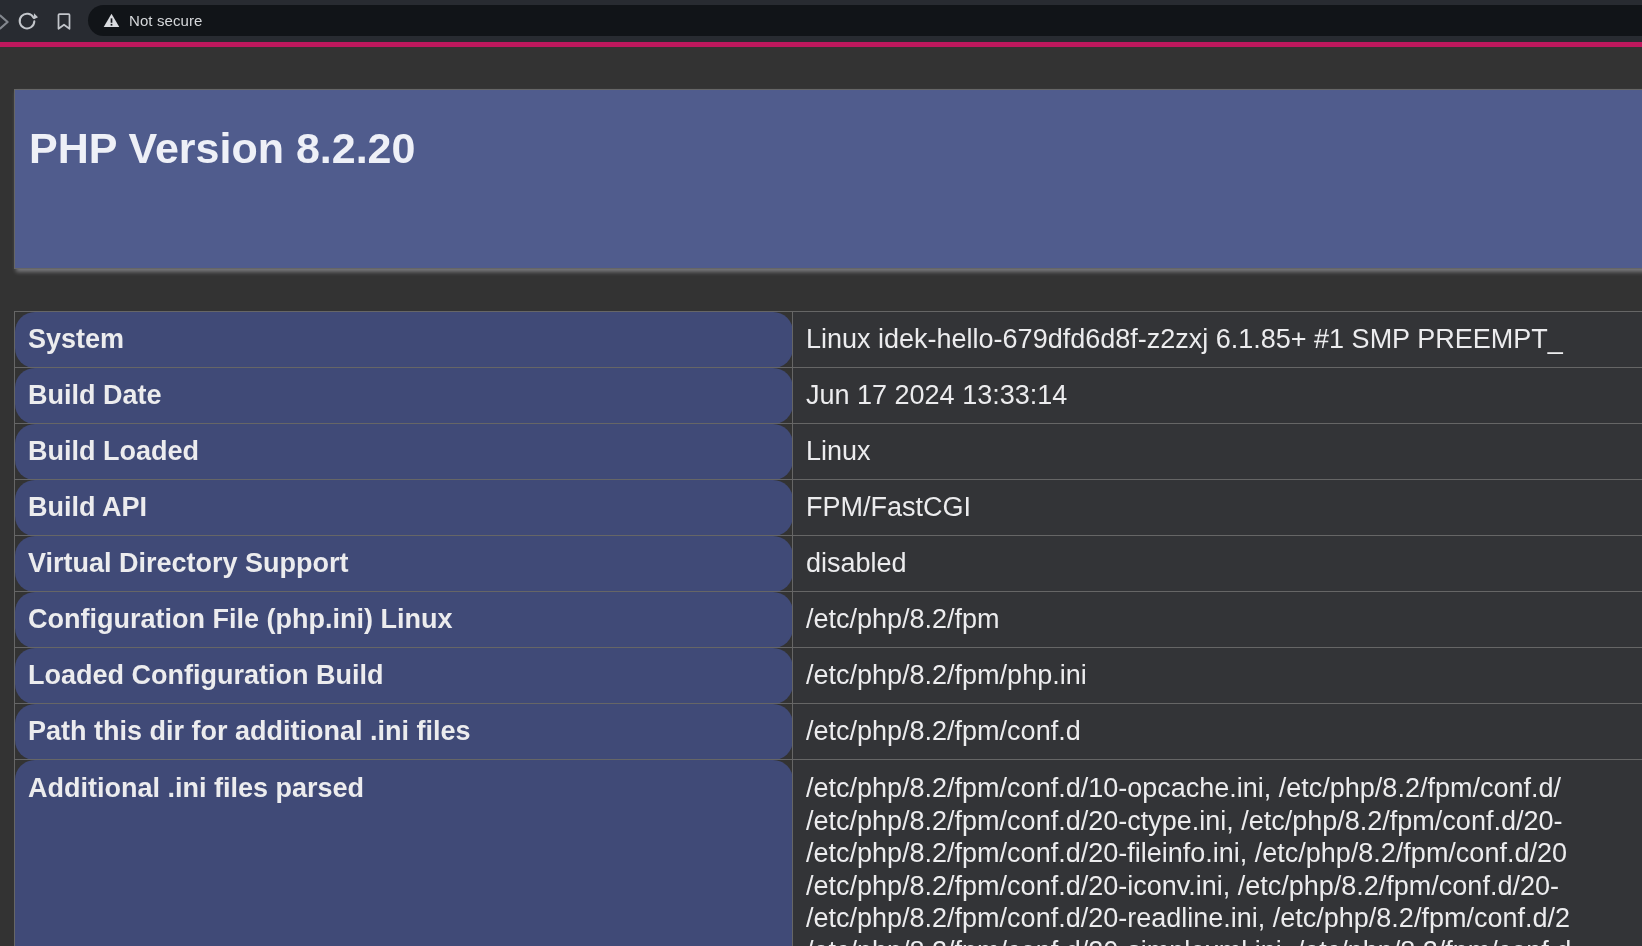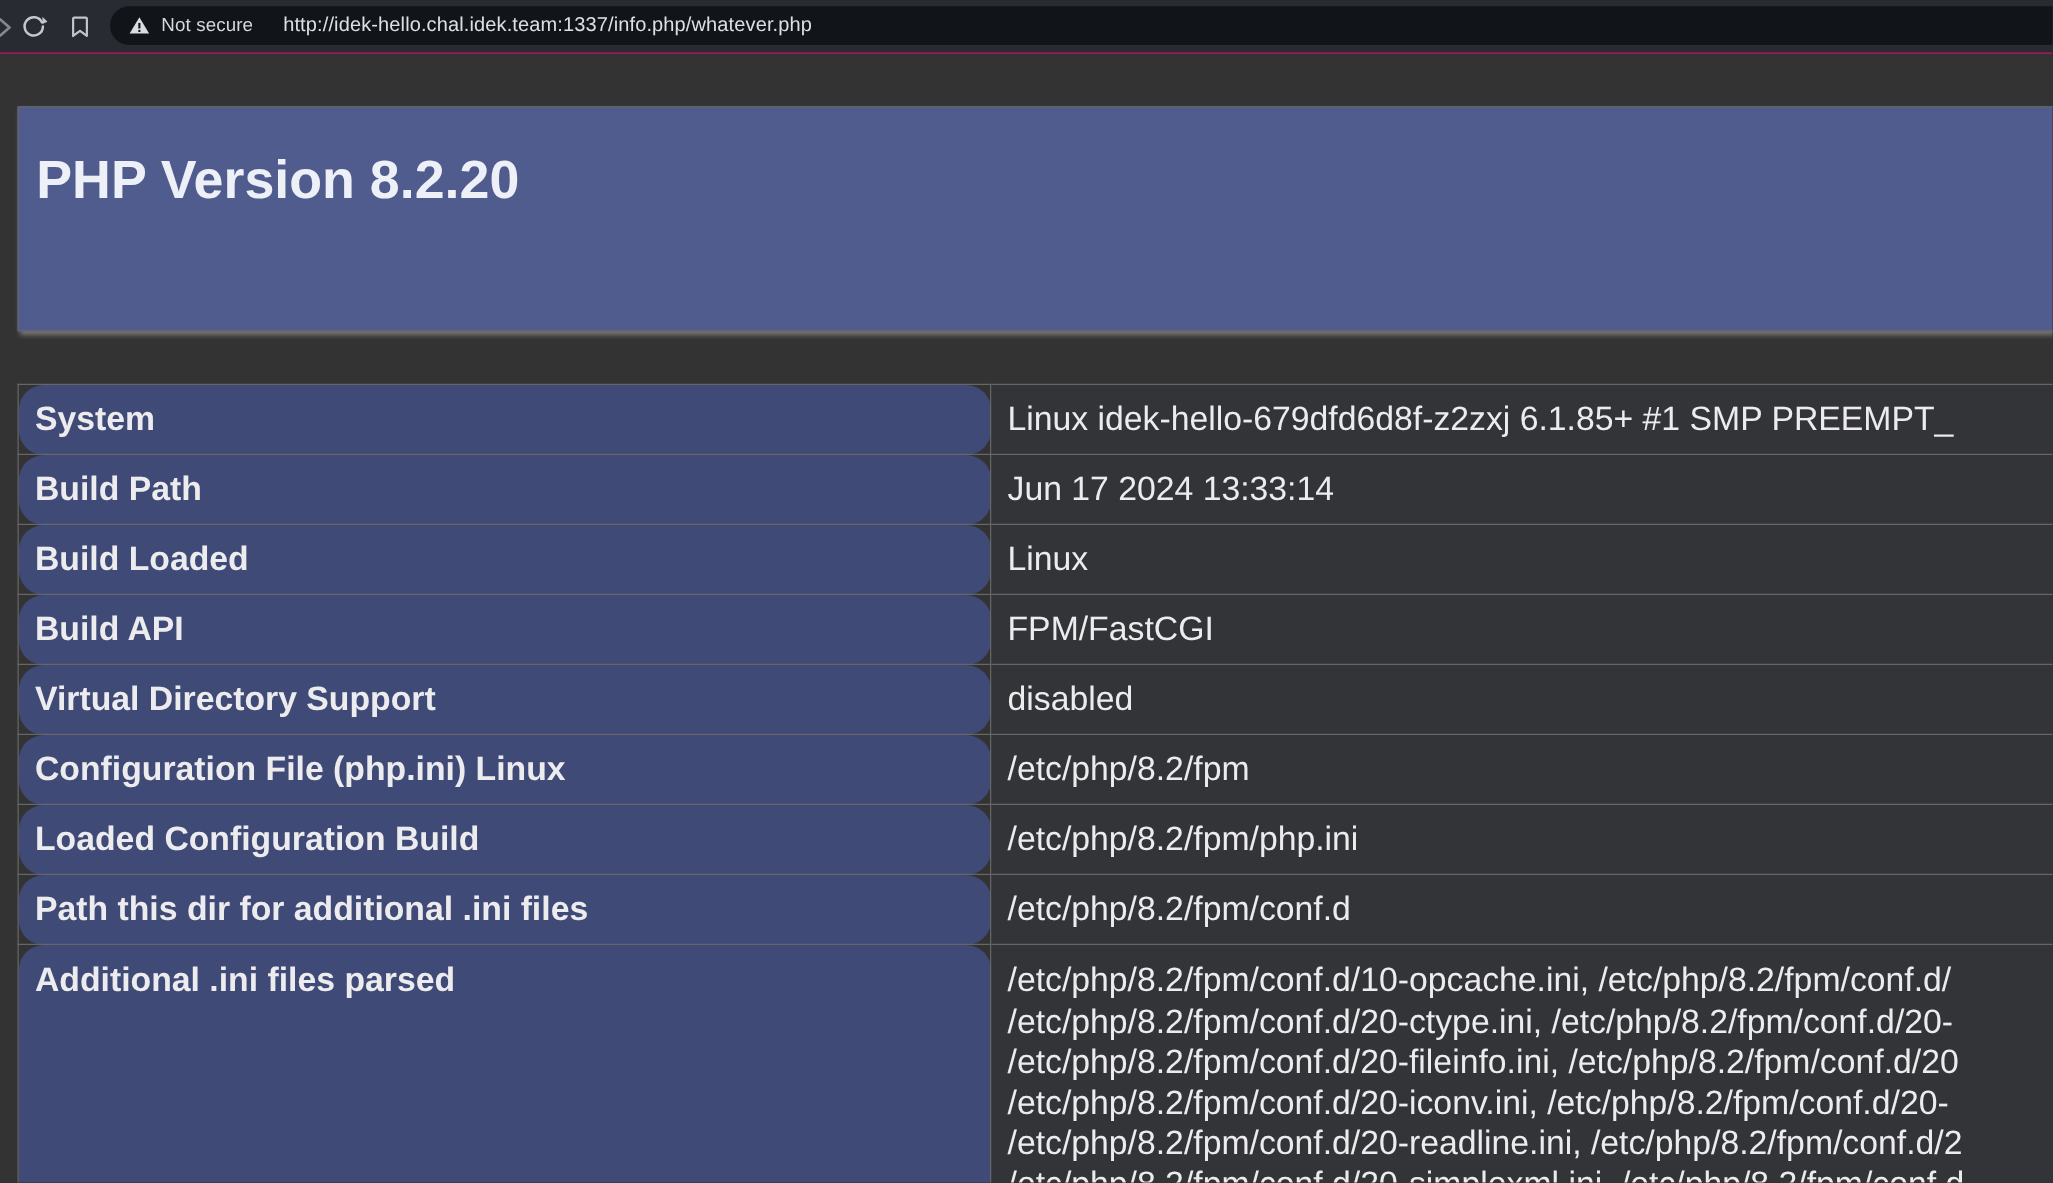--- a/index.html
+++ b/index.html
@@ -5,21 +5,21 @@
   html,body{margin:0;padding:0;}
   body{
     width:1642px;height:946px;overflow:hidden;
     background:var(--page-bg,#333333);
     font-family:"Liberation Sans",sans-serif;
     position:relative;
   }
   
   .toolbar{
     position:relative;height:42px;background:#282b31;
-    border-bottom:1px solid #be185d;
+    border-bottom:5px solid #be185d;
   }
   .nav-icon{position:absolute;top:10px;width:22px;height:22px;color:#c3c6cb;}
   .icon-forward{left:-8px;top:11px;color:#83878e;}
   .icon-reload{left:16px;}
   .icon-bookmark{left:53px;}
   .urlbar{
     position:absolute;left:88px;top:5px;height:31px;width:1700px;
     background:#111418;border-radius:16px;
     display:flex;align-items:center;padding-left:15px;box-sizing:border-box;
   }
@@ -69,37 +69,36 @@
     <path d="M7 4.5h10a1 1 0 0 1 1 1V20.5l-6-4.4-6 4.4V5.5a1 1 0 0 1 1-1z"></path>
   </svg>
 
   <div class="urlbar">
     <svg class="warn-icon" viewBox="0 0 24 24">
       <polygon points="12,2.5 23,21 1,21" fill="#dadce0"></polygon>
       <rect x="10.8" y="9" width="2.4" height="6.2" fill="#111418"></rect>
       <rect x="10.8" y="16.8" width="2.4" height="2.4" fill="#111418"></rect>
     </svg>
     <span class="not-secure">Not secure</span>
-    <span class="url-text">http://idek-hello.chal.idek.team:1337/info.php/whatever.php</span>
   </div>
 </div>
 
 <div class="page">
   <div class="php-header">
     <h1>PHP Version 8.2.20</h1>
   </div>
 
   <table class="info">
     <tbody>
         <tr>
           <td class="cell-label">System</td>
           <td class="cell-value" style="white-space: nowrap;">Linux idek-hello-679dfd6d8f-z2zxj 6.1.85+ #1 SMP PREEMPT_</td>
         </tr>
         <tr>
-          <td class="cell-label">Build Path</td>
+          <td class="cell-label">Build Date</td>
           <td class="cell-value" style="white-space: nowrap;">Jun 17 2024 13:33:14</td>
         </tr>
         <tr>
           <td class="cell-label">Build Loaded</td>
           <td class="cell-value" style="white-space: nowrap;">Linux</td>
         </tr>
         <tr>
           <td class="cell-label">Build API</td>
           <td class="cell-value" style="white-space: nowrap;">FPM/FastCGI</td>
         </tr>

